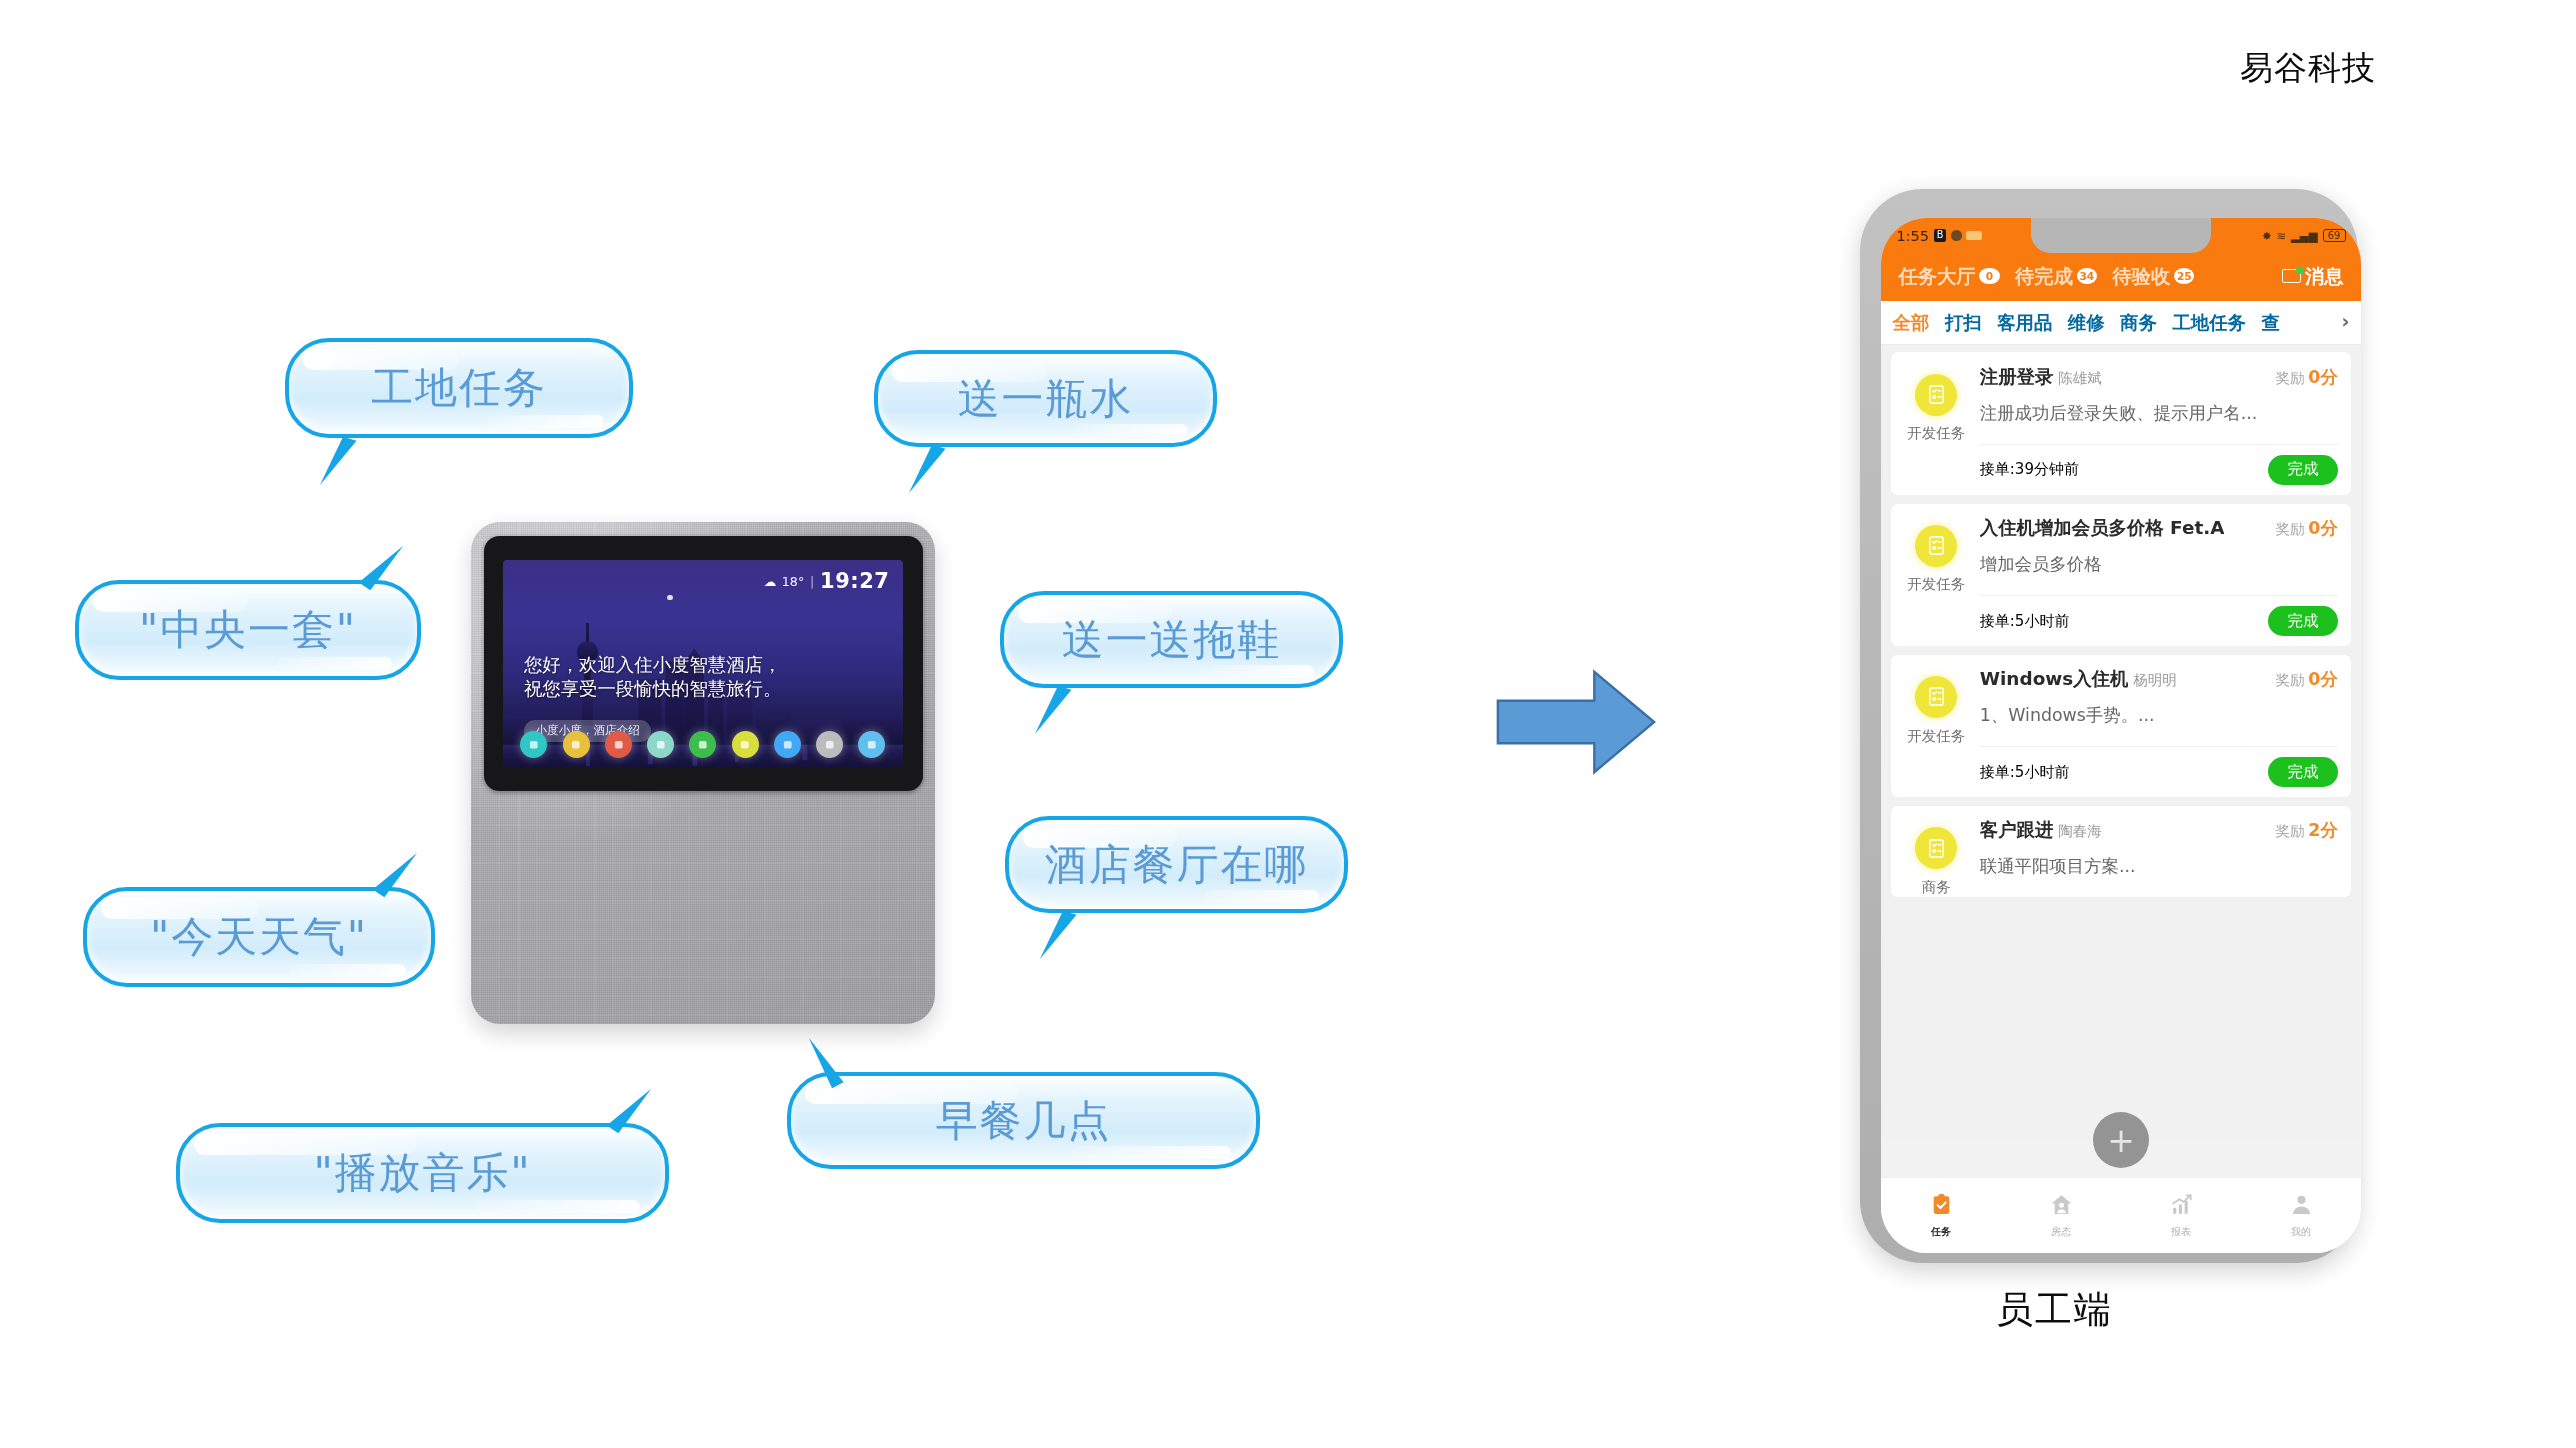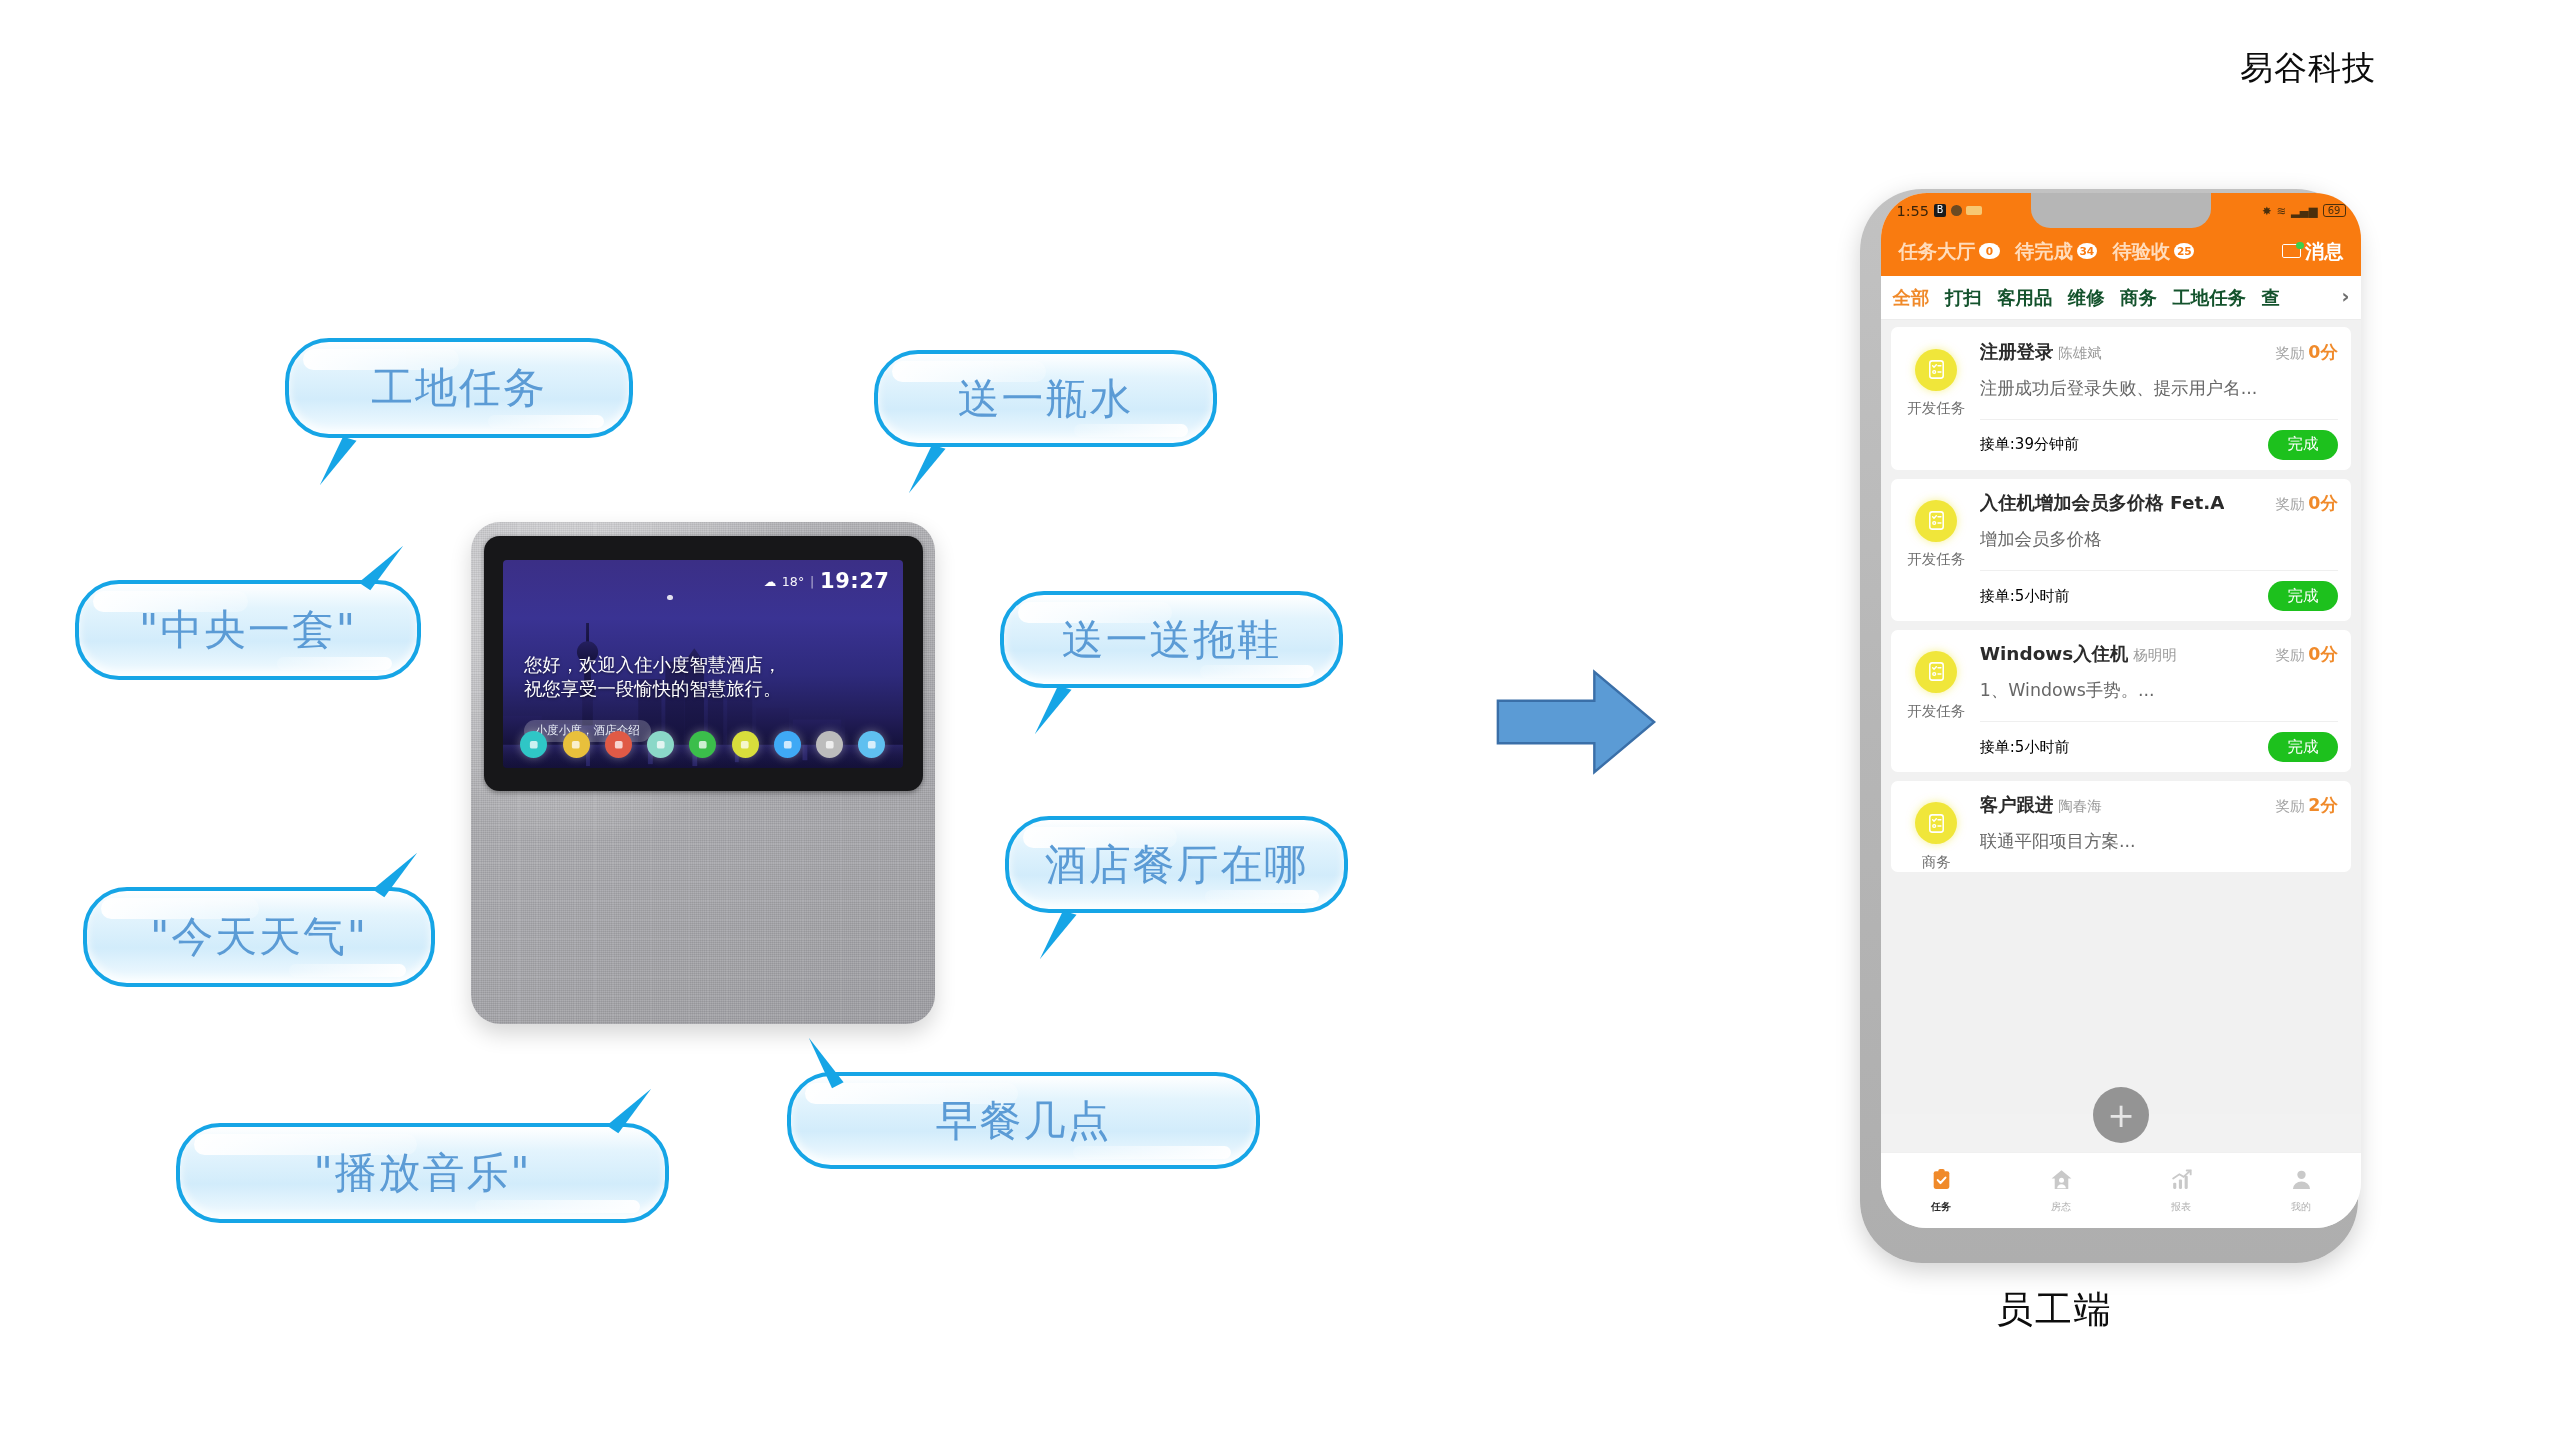--- a/index.html
+++ b/index.html
@@ -113,21 +113,21 @@
   .arrow{position:absolute;left:1494px;top:664px;width:164px;height:116px;}
 
   
   .phone{
     position:absolute;left:1860px;top:189px;width:498px;height:1074px;
     border-radius:62px;
     background:linear-gradient(180deg,#c2c2c2 0%,#b6b6b6 50%,#aeaeae 100%);
     box-shadow:0 7.7px 25px rgba(0,0,0,.18);
   }
   .phone-screen{
-    position:absolute;left:21px;top:4px;width:480px;height:1035px;
+    position:absolute;left:21px;top:29px;width:480px;height:1035px;
     border-radius:46px;overflow:hidden;background:#f2f2f2;
   }
   .notch{
     position:absolute;left:50%;top:0;transform:translateX(-50%);
     width:180px;height:35px;background:#b6b6b6;
     border-bottom-left-radius:19.3px;border-bottom-right-radius:19.3px;z-index:9;
   }
   .statusbar{
     position:relative;height:35px;background:#F97B10;
     display:flex;align-items:center;justify-content:space-between;
@@ -171,21 +171,21 @@
     clip-path:polygon(0 0,100% 0,50% 100%);
     background:#F97B10;border:none;
   }
   .msg-ico .grn{position:absolute;right:-2.9px;top:-2.9px;width:7.7px;height:7.7px;border-radius:50%;background:#3ecf4a;}
 
   .catbar{
     background:#ffffff;display:flex;
     padding:8.7px 11.6px;box-sizing:border-box;gap:15.5px;
     border-bottom:1px solid #ececec;position:relative;
   }
-  .cat{font-size:18.4px;color:#14532d;font-weight:bold;white-space:nowrap;}
+  .cat{font-size:18.4px;color:#0369a1;font-weight:bold;white-space:nowrap;}
   .cat.active{color:#F08A2A;}
   .cat.clip{overflow:hidden;max-width:25px;}
   .cat-arrow{margin-left:auto;color:#6e6e6e;font-size:19.3px;font-weight:bold;}
 
   .cardlist{background:#f1f1f1;padding:7.7px 9.7px;box-sizing:border-box;height:794px;overflow:hidden;}
   .card{
     background:#ffffff;border-radius:6.8px;margin-bottom:8.7px;
     padding:11.6px 13.5px 0;box-sizing:border-box;display:flex;gap:11.6px;
   }
   .card-ico-col{width:64px;flex:0 0 64px;display:flex;flex-direction:column;align-items:center;padding-top:9.7px;}

